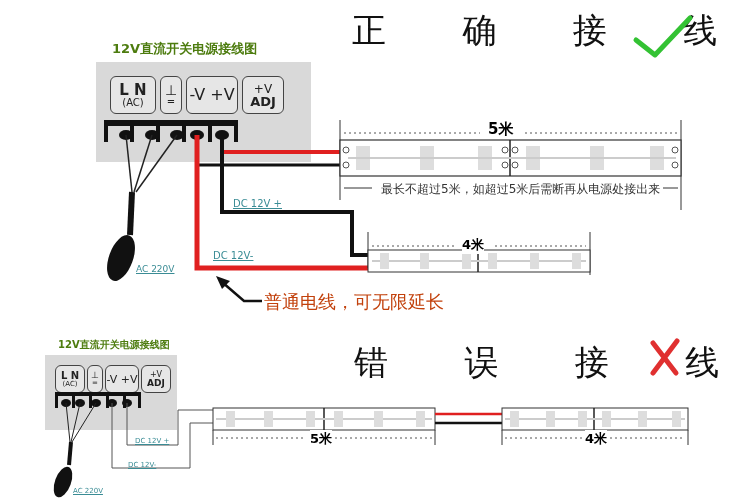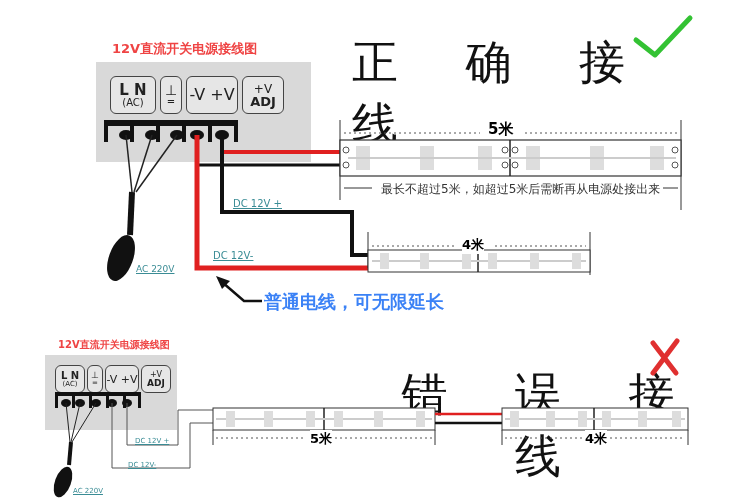--- a/index.html
+++ b/index.html
@@ -1,23 +1,23 @@
 <!DOCTYPE html>
 <html><head>
 <meta charset="utf-8">
 <style>
   html,body{margin:0;padding:0;background:#fff;}
   body{width:750px;height:500px;position:relative;overflow:hidden;font-family:"DejaVu Sans",sans-serif;}
   .abs{position:absolute;}
-  .heading{font-family:Liberation Serif, serif;font-size:46px;color:#111;letter-spacing:28px;margin-top:24px;}
-  .psu-title{color:#ef4444;font-weight:bold;}
+  .heading{font-family:Liberation Mono, monospace;font-size:34px;color:#111;letter-spacing:28px;}
+  .psu-title{color:#4d7c0f;font-weight:bold;}
   .psu{background:#d9d9d9;}
   .term{position:absolute;border:1.5px solid #444;border-radius:6px;background:#e6e6e6;display:flex;flex-direction:column;align-items:center;justify-content:center;color:#222;line-height:1;text-align:right;}
   .label-teal{color:#3a8c95;text-decoration:underline;}
-  .note{color:#3b82f6;font-weight:bold;}
+  .note{color:#c2410c;font-weight:normal;}
   svg{position:absolute;left:0;top:0;}
 </style>
 </head>
 <body>
 
 <div class="abs heading" style="left:352px;top:8px;">正 确 接 线</div>
 <svg width="750" height="500" style="pointer-events:none">
   <path d="M636 40 L655 55 L690 18" stroke="#33c233" stroke-width="5" fill="none" stroke-linecap="round" stroke-linejoin="round"></path>
 </svg>
 

